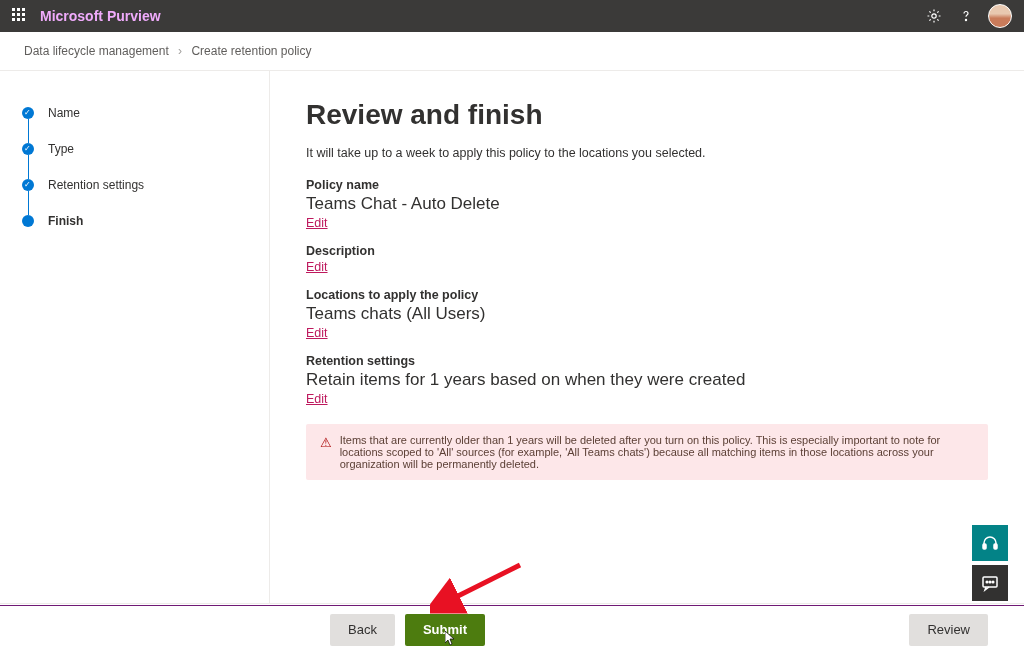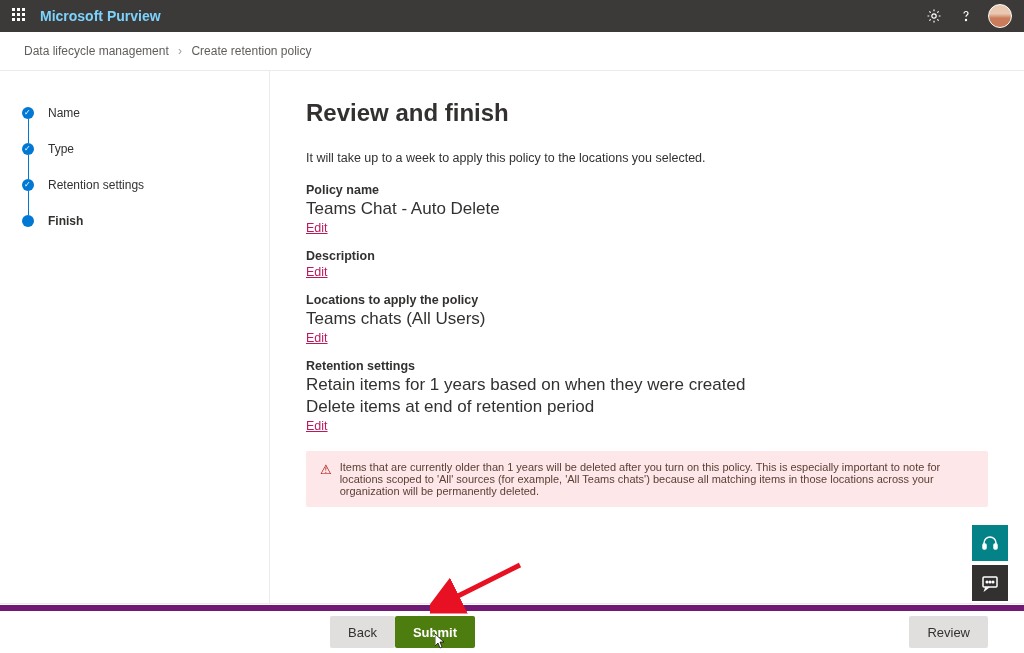--- a/index.html
+++ b/index.html
@@ -9,21 +9,21 @@
       color: #323130;
       background: #fff;
       width: 1024px;
       height: 653px;
       overflow: hidden;
       position: relative;
     }
     .topbar {
       height: 32px;
       background: #3b3a39;
-      color: #7dd3fc;
+      color: #f0abfc;
       display: flex;
       align-items: center;
       padding: 0 12px;
       gap: 12px;
     }
     .waffle { width: 16px; height: 16px; display: grid; grid-template-columns: repeat(3, 3px); grid-template-rows: repeat(3, 3px); gap: 2px; cursor: pointer; }
     .waffle span { background: #fff; }
     .topbar-title { font-size: 14px; font-weight: 600; flex: 0 0 auto; }
     .topbar-spacer { flex: 1; }
     .topbar-icon { width: 20px; height: 20px; display: flex; align-items: center; justify-content: center; cursor: pointer; color: #fff; }
@@ -50,21 +50,21 @@
     .dot { width: 12px; height: 12px; border-radius: 50%; background: #0078d4; position: relative; flex-shrink: 0; }
     .dot.check::after { content: "✓"; color: #fff; font-size: 8px; position: absolute; top: 0; left: 2px; line-height: 12px; }
     .connector { width: 1px; height: 24px; background: #0078d4; }
     .step-label { margin-left: 12px; font-size: 12px; padding-top: 0; line-height: 12px; }
     .step.current .step-label { font-weight: 600; }
     .main {
       flex: 1;
       padding: 28px 36px;
       overflow: auto;
     }
-    h1 { font-size: 24px; font-weight: 700; margin-bottom: 24px; }
+    h1 { font-size: 28px; font-weight: 700; margin-bottom: 15px; }
     .subtext { font-size: 12.5px; color: #323130; margin-bottom: 18px; }
     .section-label { font-size: 12.5px; font-weight: 700; margin-top: 14px; }
     .section-value { font-size: 17px; color: #323130; margin-top: 2px; }
     .edit-link { font-size: 12.5px; color: #be185d; text-decoration: underline; cursor: pointer; display: inline-block; margin-top: 2px; }
     .warning-box {
       background: #fde7e9;
       color: #5c4036;
       font-size: 11px;
       display: flex;
       align-items: flex-start;
@@ -72,23 +72,24 @@
       padding: 10px 14px;
       margin-top: 18px;
       border-radius: 2px;
     }
     .warning-icon { color: #a80000; font-size: 13px; margin-top: 1px; flex-shrink: 0; }
     .footer {
       height: 48px;
       display: flex;
       align-items: center;
       padding: 0 36px 0 330px;
+      gap: 10px;
       position: absolute;
       bottom: 0; left: 0; right: 0;
-      border-top: 6px solid #701a75;
+      border-top: 1px solid #701a75;
     }
     .btn {
       height: 32px;
       padding: 0 18px;
       font-size: 13px;
       border: none;
       border-radius: 2px;
       cursor: pointer;
       font-family: inherit;
     }
@@ -197,21 +198,20 @@
 
     <div class="section-label">Description</div>
     <a class="edit-link">Edit</a>
 
     <div class="section-label">Locations to apply the policy</div>
     <div class="section-value">Teams chats (All Users)</div>
     <a class="edit-link">Edit</a>
 
     <div class="section-label">Retention settings</div>
     <div class="section-value">Retain items for 1 years based on when they were created</div>
-    <div class="section-value">Delete items at end of retention period</div>
     <a class="edit-link">Edit</a>
 
     <div class="warning-box">
       <span class="warning-icon">⚠</span>
       <span>Items that are currently older than 1 years will be deleted after you turn on this policy. This is especially important to note for locations scoped to 'All' sources (for example, 'All Teams chats') because all matching items in those locations across your organization will be permanently deleted.</span>
     </div>
   </div>
 </div>
 
 <div class="footer">

